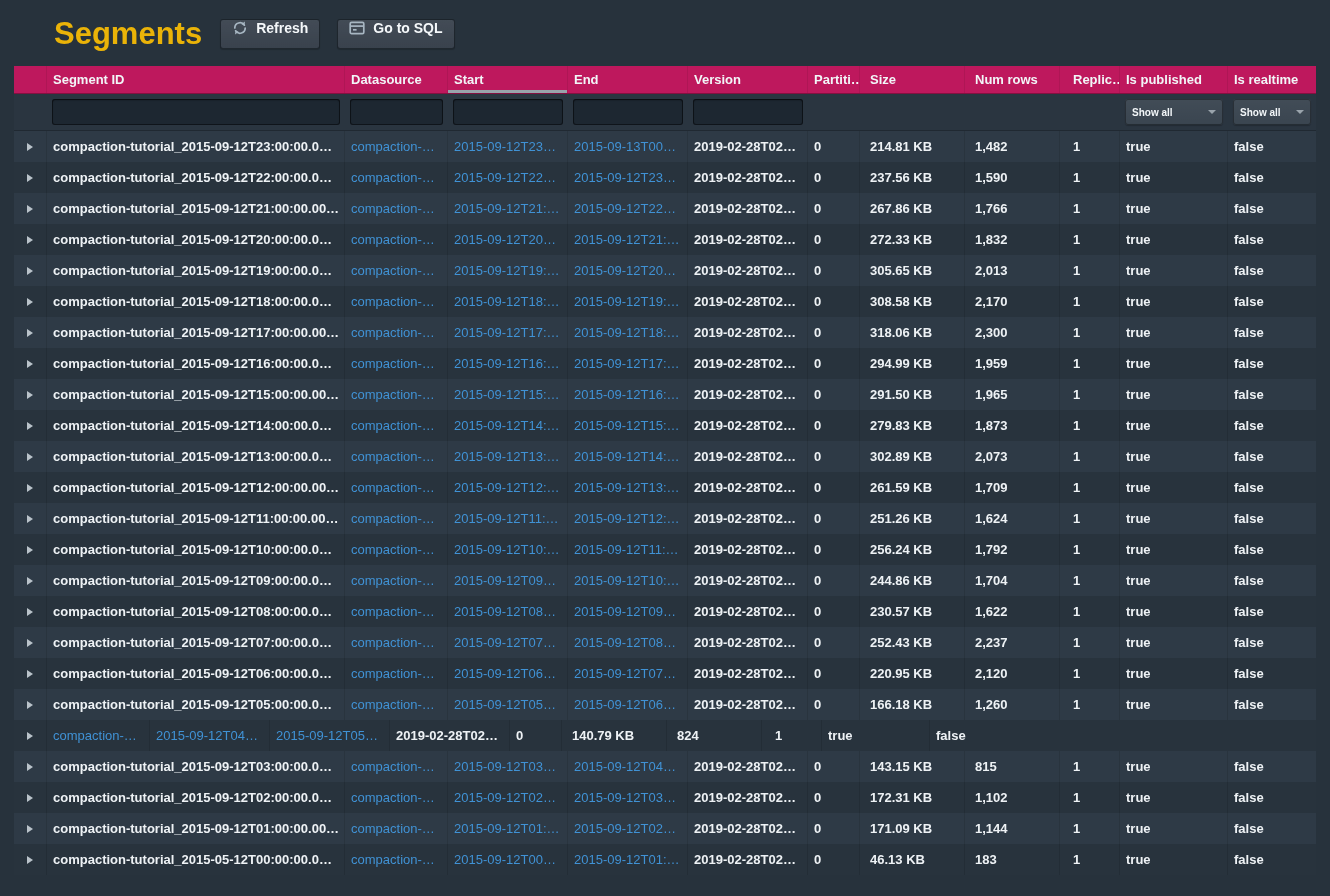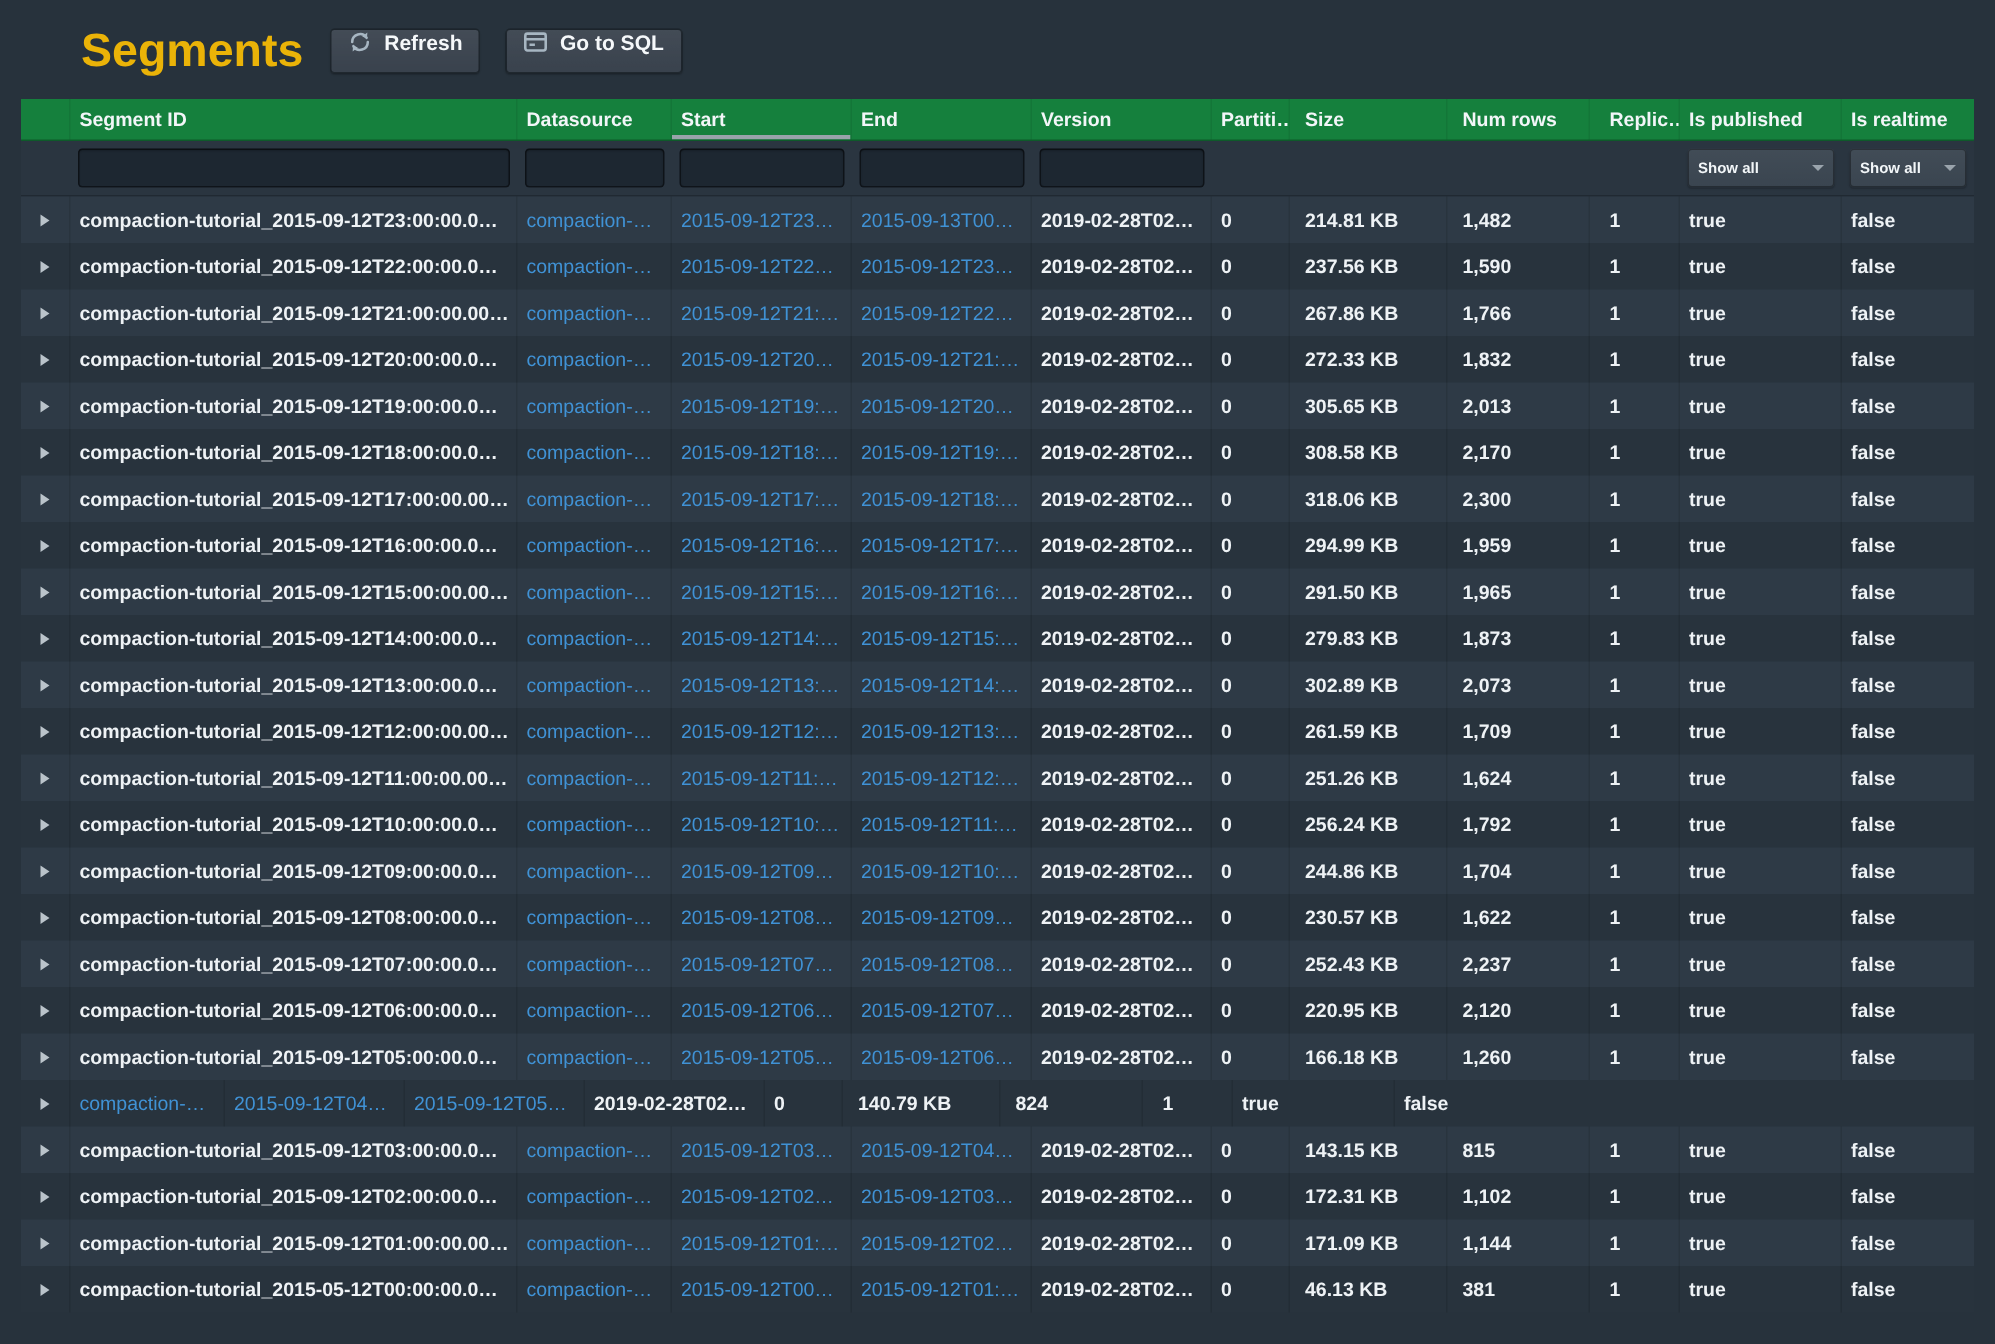--- a/index.html
+++ b/index.html
@@ -18,21 +18,21 @@
     background:linear-gradient(to bottom, rgba(255,255,255,0.05), rgba(255,255,255,0)), #39424d;
     border:1px solid rgba(10,16,22,0.6); border-radius:3px;
     box-shadow:0 1px 1px rgba(0,0,0,0.2);
     color:#f5f8fa; font-size:14px; font-weight:700; cursor:pointer;
     font-family:inherit;
   }
   .btn:first-of-type { margin-left:18px; }
   .btn svg { display:block; }
   
   .table { width:1302px; margin:0 14px; }
-  .thead { display:flex; height:28px; background:#15803d; border-bottom:1px solid rgba(0,0,0,0.3); }
+  .thead { display:flex; height:28px; background:#be185d; border-bottom:1px solid rgba(0,0,0,0.3); }
   .th {
     font-size:13px; font-weight:700; color:#f2f6f8; line-height:27px;
     padding:0 6px; white-space:nowrap; overflow:hidden; position:relative; cursor:pointer;
     border-right:1px solid rgba(0,0,0,0.08);
   }
   .th.sorted-desc::after {
     content:""; position:absolute; left:0; right:0; bottom:0; height:3px; background:#99a3ab;
   }
   .tfilters { display:flex; height:37px; background:#2a3540; align-items:center;
     border-bottom:1px solid rgba(0,0,0,0.22); }
@@ -554,20 +554,20 @@
       <div class="td c-exp">
           <span class="tri-right"></span>
         </div>
       <div class="td c-id">compaction-tutorial_2015-05-12T00:00:00.0…</div>
       <div class="td c-ds link">compaction-…</div>
       <div class="td c-start link">2015-09-12T00…</div>
       <div class="td c-end link">2015-09-12T01:…</div>
       <div class="td c-ver">2019-02-28T02…</div>
       <div class="td c-part">0</div>
       <div class="td c-size">46.13 KB</div>
-      <div class="td c-rows">381</div>
+      <div class="td c-rows">183</div>
       <div class="td c-rep">1</div>
       <div class="td c-pub">true</div>
       <div class="td c-rt">false</div>
     </div>
   </div>
 
 </div>
 
 </body></html>

